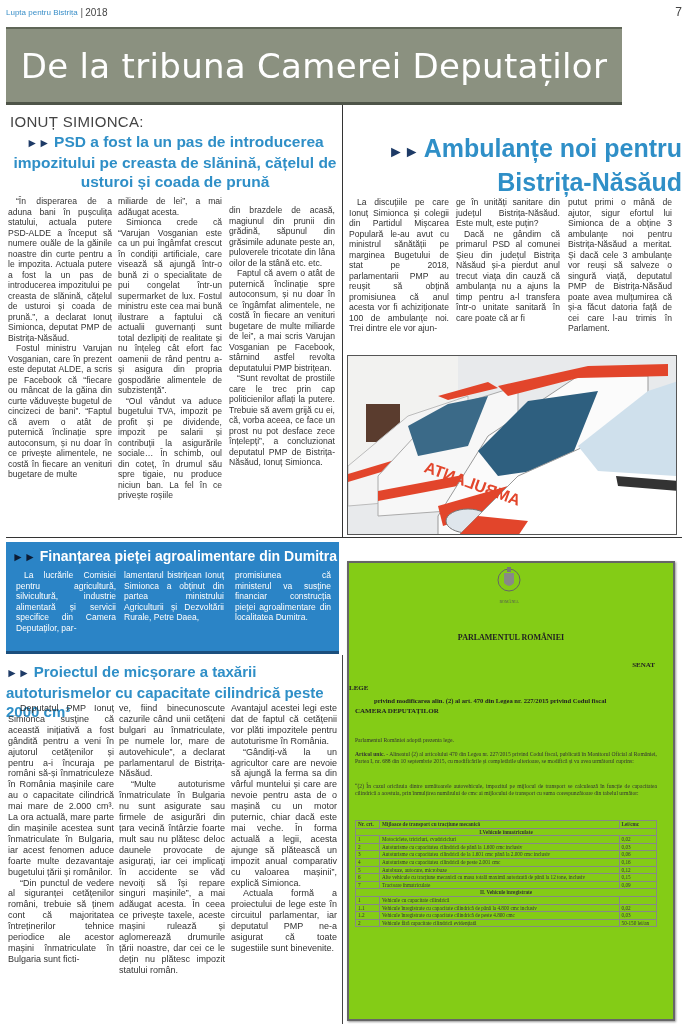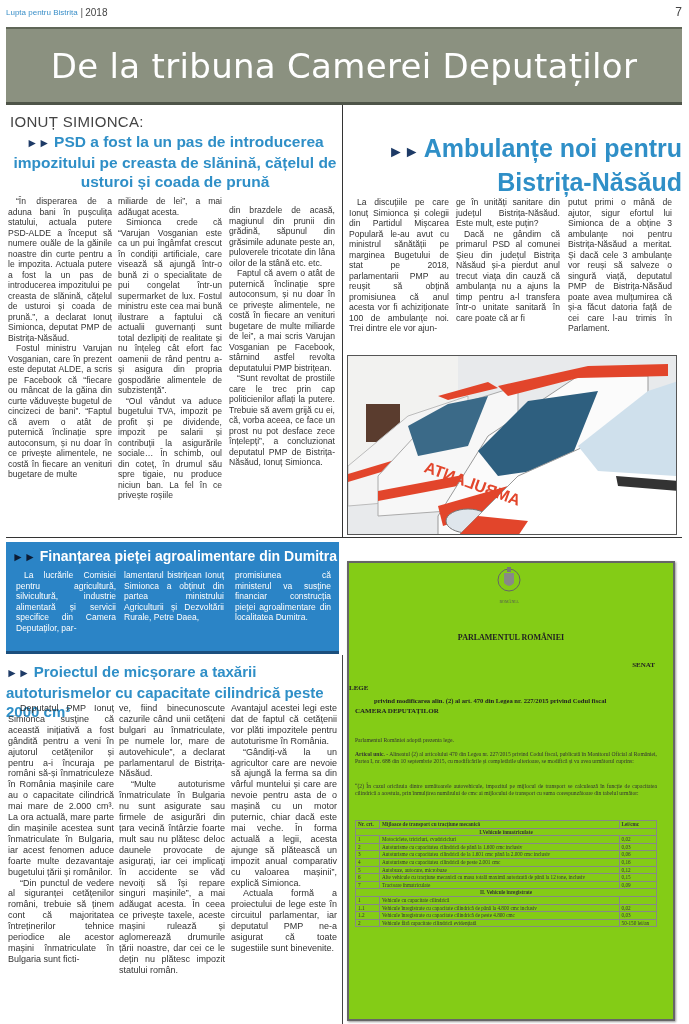--- a/index.html
+++ b/index.html
@@ -5,21 +5,21 @@
   * { box-sizing: border-box; margin: 0; padding: 0; }
   html, body { width: 689px; height: 1024px; background: #ffffff; overflow: hidden; }
   body { font-family: "Liberation Sans", sans-serif; color: #2a2a2a; position: relative; }
 
   .running-head { position: absolute; left: 6px; top: 4px; width: 676px; height: 16px; display: flex; align-items: center; }
   .running-head .pub { font-size: 8px; color: #3a8fc8; }
   .running-head .sep { font-size: 10px; color: #555; margin: 0 2px 0 3px; }
   .running-head .year { font-size: 10px; color: #444; }
   .running-head .page-no { margin-left: auto; font-size: 12px; color: #444; }
 
-  .banner { position: absolute; left: 6px; top: 27px; width: 676px; height: 78px; background: #8b9180; border-top: 2px solid #5f6657; border-bottom: 3px solid #4e5448; display: flex; align-items: center; justify-content: center; }
+  .banner { position: absolute; left: 6px; top: 27px; width: 616px; height: 78px; background: #8b9180; border-top: 2px solid #5f6657; border-bottom: 3px solid #4e5448; display: flex; align-items: center; justify-content: center; }
   .banner h1 { font-family: "DejaVu Sans", sans-serif; font-weight: 300; font-size: 34px; color: #ffffff; letter-spacing: 0.3px; font-weight: normal; }
 
   .col-divider { position: absolute; left: 342px; top: 105px; width: 1px; height: 432px; background: #333; }
   .h-divider { position: absolute; left: 6px; top: 537px; width: 676px; height: 1px; background: #333; }
 
   .text-col { position: absolute; font-size: 8.6px; line-height: 10.5px; text-align: justify; hyphens: auto; color: #333; }
   .text-col p { text-indent: 8px; }
 
   
   .kicker { position: absolute; left: 10px; top: 113px; font-size: 15px; color: #444; letter-spacing: 0.3px; }
@@ -82,21 +82,21 @@
   <p>“În disperarea de a aduna bani în pușculița statului, actuala putere PSD-ALDE a început să numere ouăle de la găinile noastre din curte pentru a le impozita. Actuala putere a fost la un pas de introducerea impozitului pe creasta de slănină, cățelul de usturoi și coada de prună.”, a declarat Ionuț Simionca, deputat PMP de Bistrița-Năsăud.</p>
   <p>Fostul ministru Varujan Vosganian, care în prezent este deputat ALDE, a scris pe Facebook că “fiecare ou mâncat de la găina din curte văduvește bugetul de cincizeci de bani”. “Faptul că avem o atât de puternică înclinație spre autoconsum, și nu doar în ce privește alimentele, ne costă în fiecare an venituri bugetare de multe</p>
 </div>
 <div class="text-col" style="left:118px; top:196px; width:104px;">
   <p style="text-indent:0">miliarde de lei”, a mai adăugat acesta.</p>
   <p>Simionca crede că “Varujan Vosganian este ca un pui îngâmfat crescut în condiții artificiale, care visează să ajungă într-o bună zi o specialitate de pui congelat într-un supermarket de lux. Fostul ministru este cea mai bună ilustrare a faptului că actualii guvernanți sunt total dezlipiți de realitate și nu înțeleg cât efort fac oamenii de rând pentru a-și asigura din propria gospodărie alimentele de subzistență”.</p>
   <p>“Oul vândut va aduce bugetului TVA, impozit pe profit și pe dividende, impozit pe salarii și contribuții la asigurările sociale… În schimb, oul din coteț, în drumul său spre tigaie, nu produce niciun ban. La fel în ce privește roșiile</p>
 </div>
 <div class="text-col" style="left:229px; top:205px; width:106px;">
   <p style="text-indent:0">din brazdele de acasă, magiunul din prunii din grădină, săpunul din grăsimile adunate peste an, puloverele tricotate din lâna oilor de la stână etc. etc.</p>
-  <p>Faptul că avem o atât de puternică înclinație spre autoconsum, și nu doar în ce privește alimentele, ne costă în fiecare an venituri bugetare de multe miliarde de lei”, a mai scris Varujan Vosganian pe Facebook, stârnind astfel revolta deputatului PMP bistrițean.</p>
+  <p>Faptul că avem o atât de puternică înclinație spre autoconsum, și nu doar în ce îngâmfat alimentele, ne costă în fiecare an venituri bugetare de multe miliarde de lei”, a mai scris Varujan Vosganian pe Facebook, stârnind astfel revolta deputatului PMP bistrițean.</p>
   <p>“Sunt revoltat de prostiile care le trec prin cap politicienilor aflați la putere. Trebuie să avem grijă cu ei, că, vorba aceea, ce face un prost nu pot desface zece înțelepți”, a concluzionat deputatul PMP de Bistrița-Năsăud, Ionuț Simionca.</p>
 </div>
 
 <div class="headline-2">
   <span class="bullet">►►</span><span>Ambulanțe noi pentru Bistrița-Năsăud</span>
 </div>
 <div class="text-col" style="left:349px; top:197px; width:100px;">
   <p>La discuțiile pe care Ionuț Simionca și colegii din Partidul Mișcarea Populară le-au avut cu ministrul sănătății pe marginea Bugetului de stat pe 2018, parlamentarii PMP au reușit să obțină promisiunea că anul acesta vor fi achiziționate 100 de ambulanțe noi. Trei dintre ele vor ajun-</p>
 </div>
 <div class="text-col" style="left:456px; top:197px; width:104px;">

